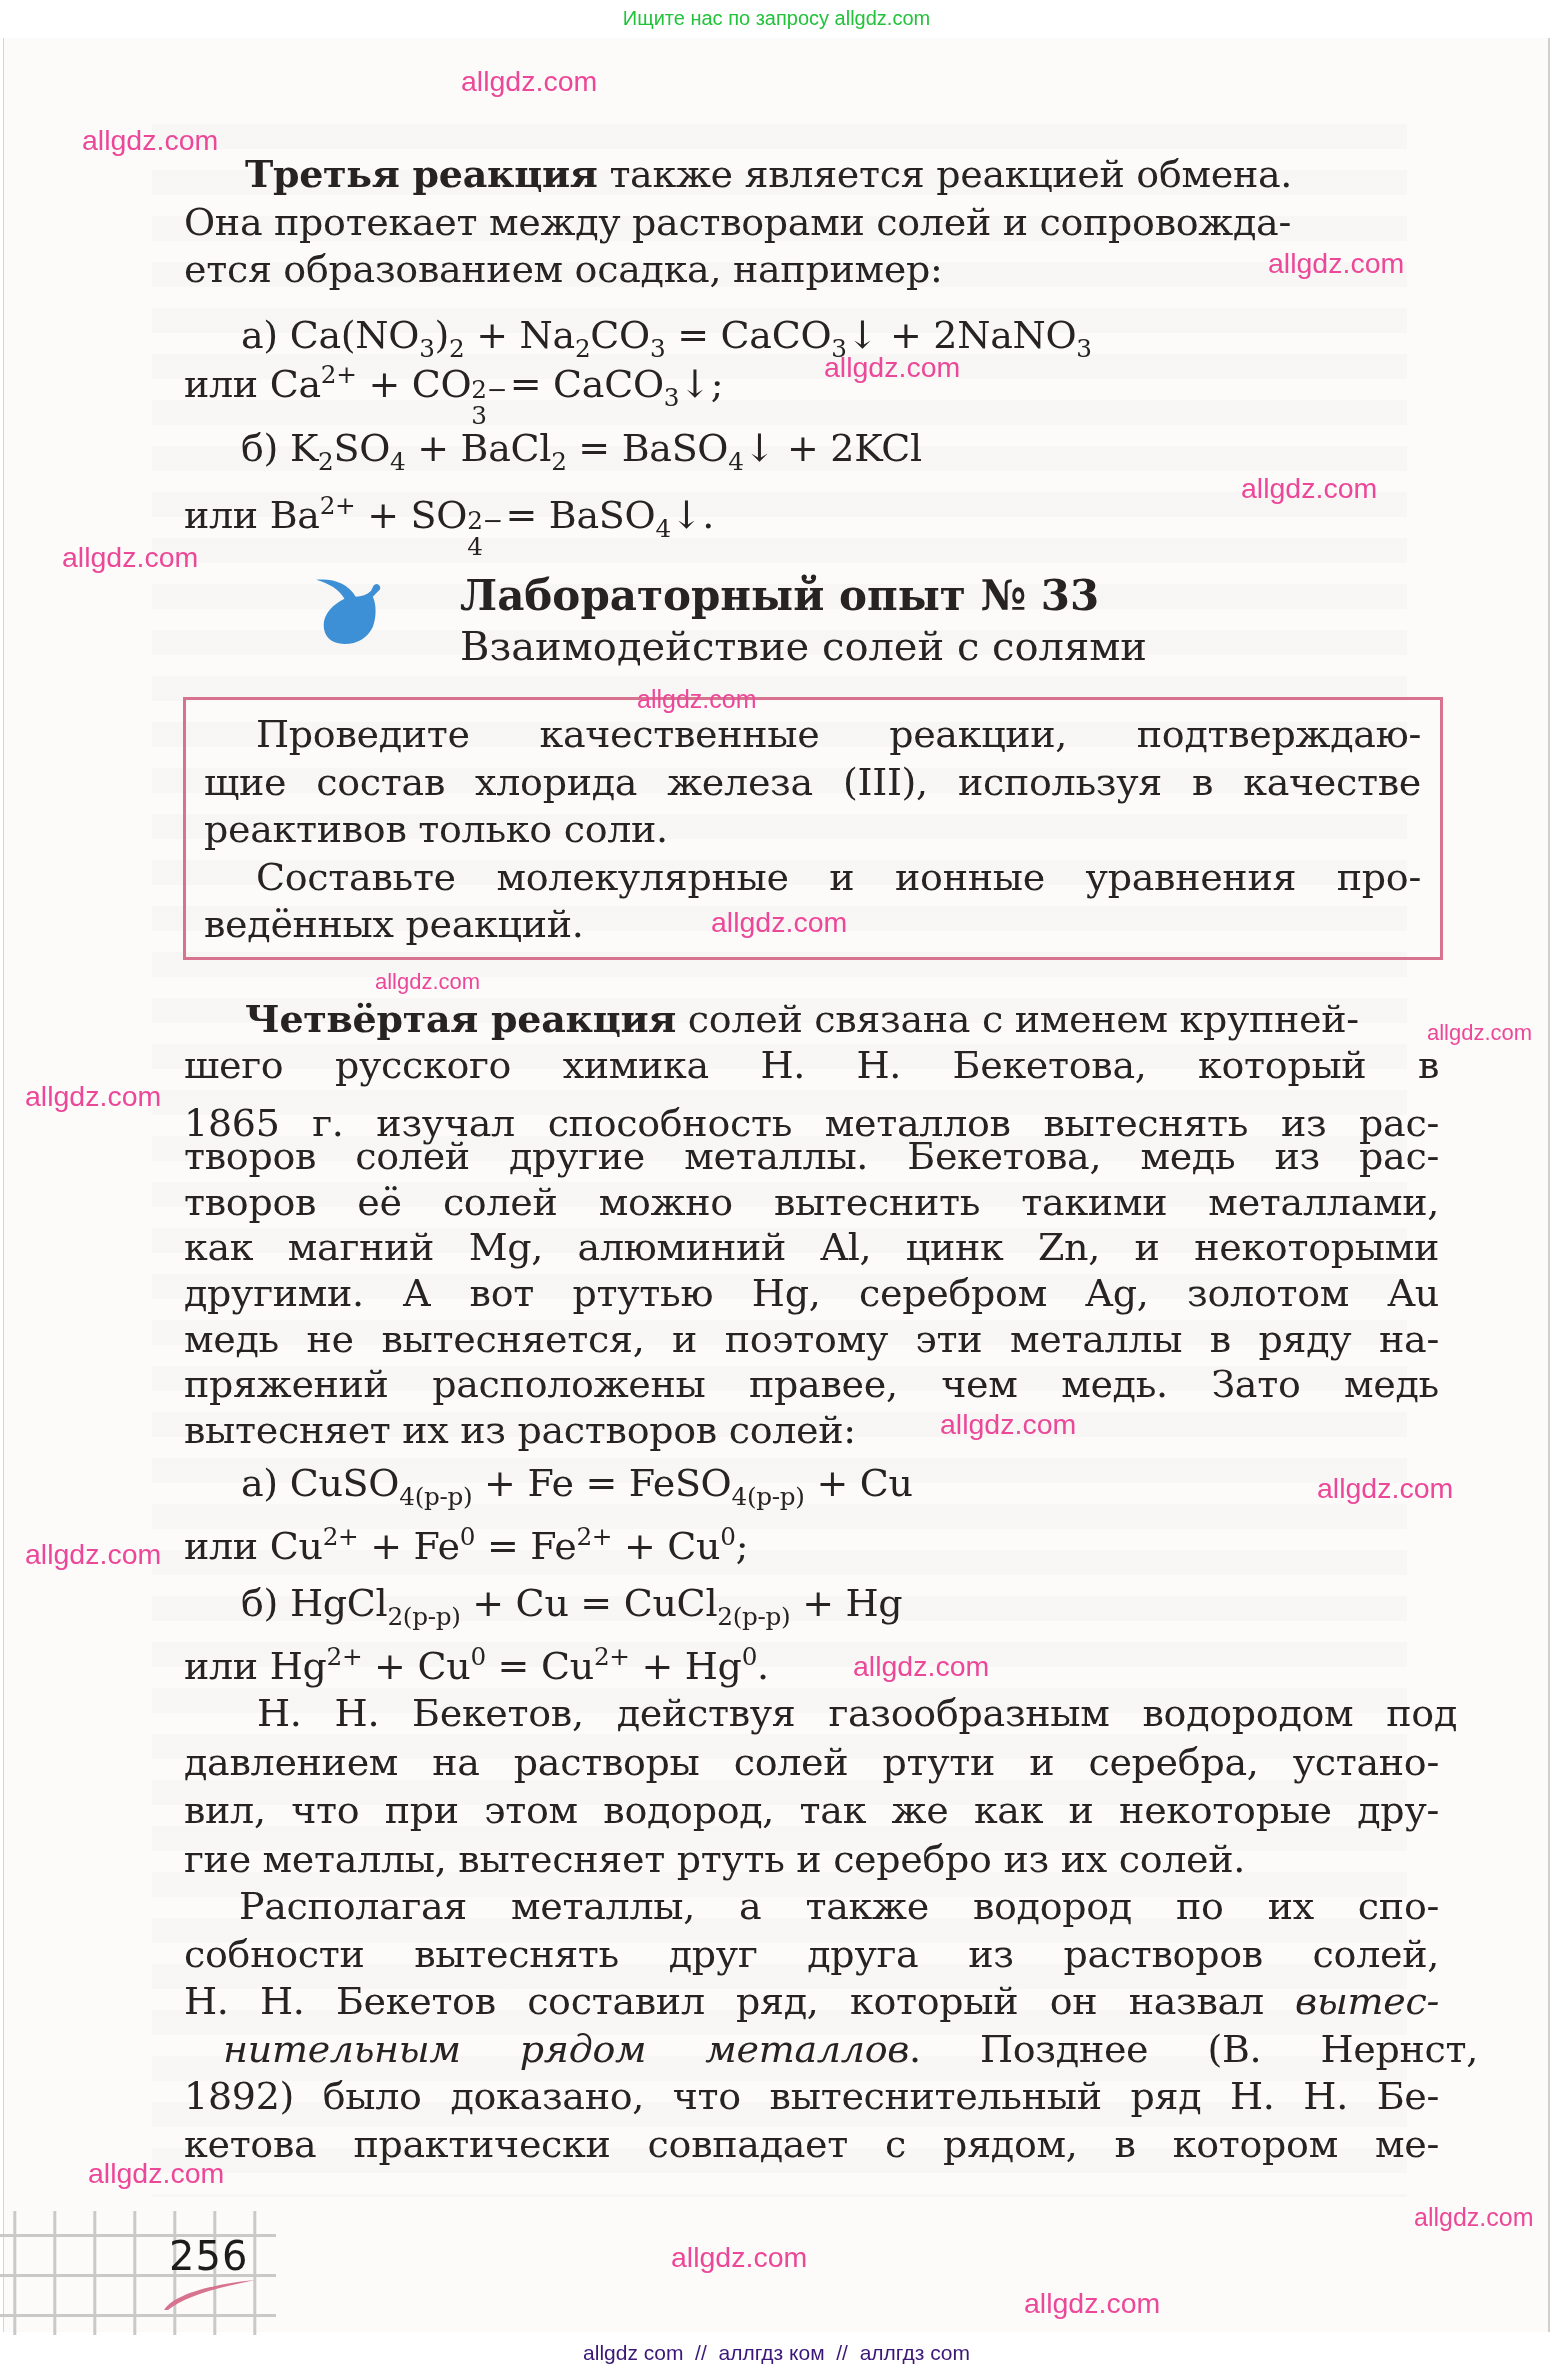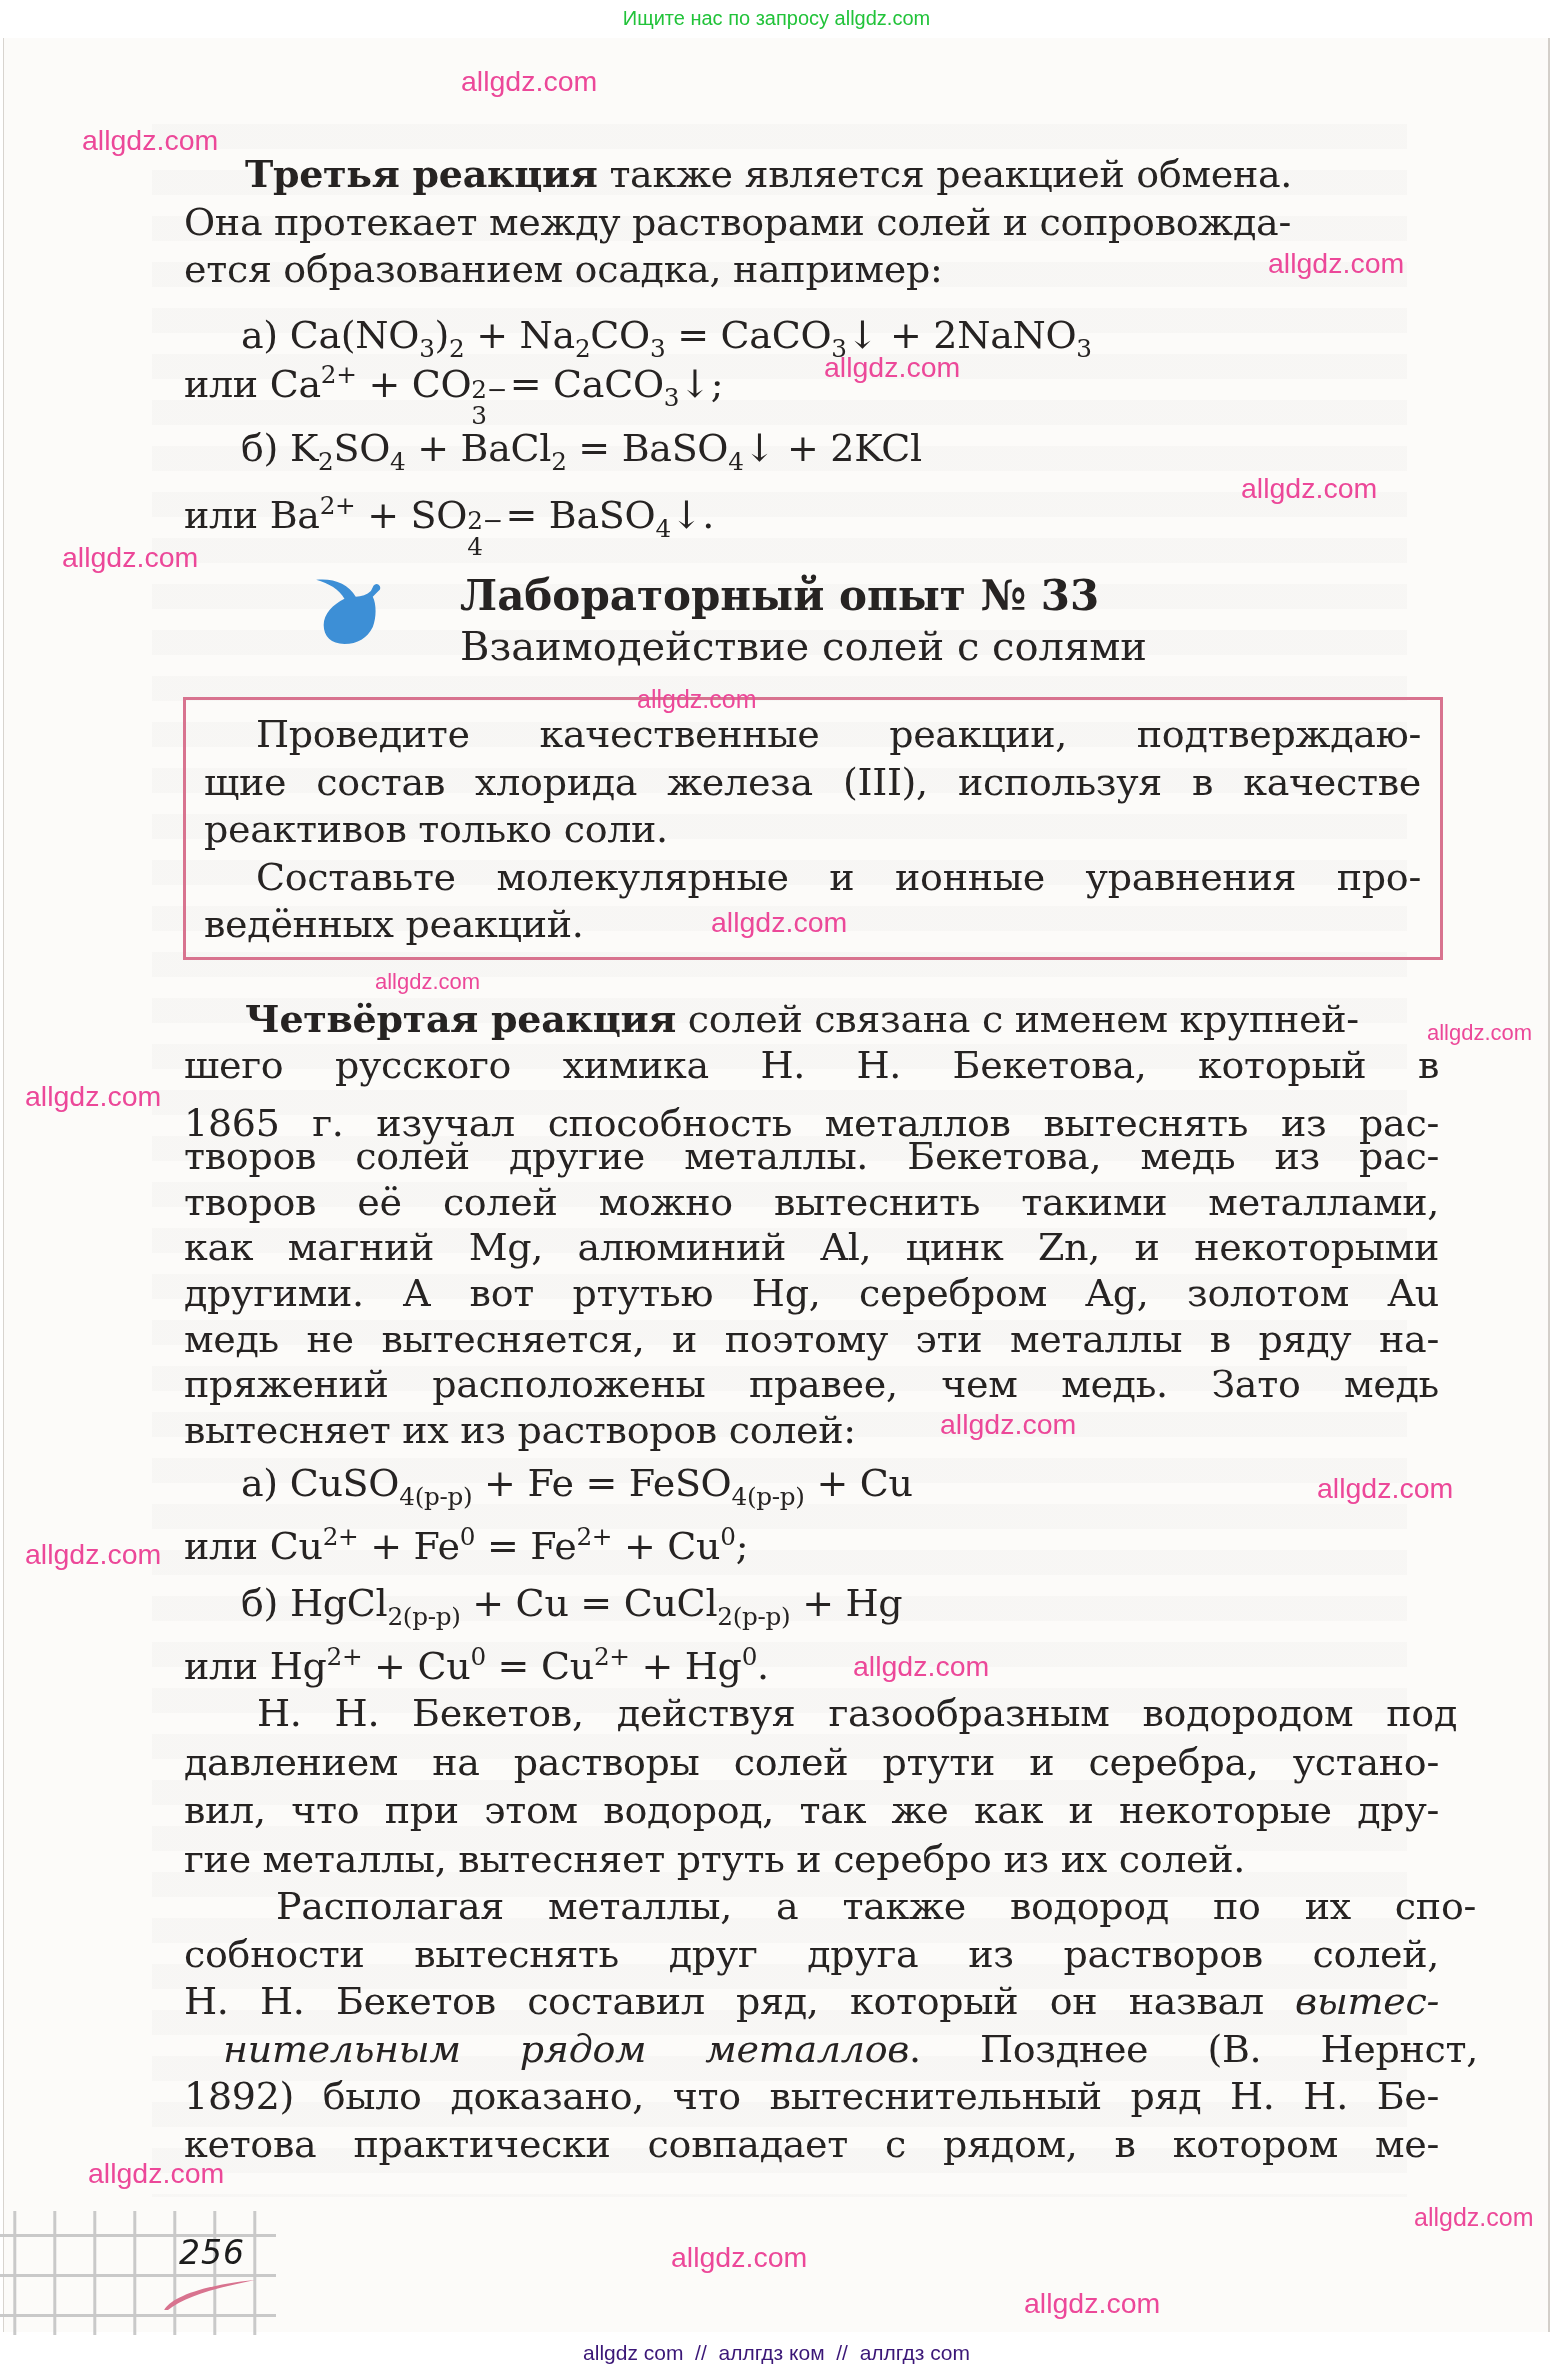--- a/index.html
+++ b/index.html
@@ -60,21 +60,21 @@
   .wm.s { font-size: 22px; }
   .grid {
     position: absolute; left: 0; top: 2211px; width: 276px; height: 124px;
     background-image:
       linear-gradient(90deg, #c9c9c9 2.9px, transparent 2.9px),
       linear-gradient(180deg, #c9c9c9 2.9px, transparent 2.9px);
     background-size: 40px 40px;
     background-position: 13.3px 23px;
   }
   .page-num {
-    position: absolute; left: 179px; top: 2233px; font-size: 33px; font-style: italic;
+    position: absolute; left: 169px; top: 2233px; font-size: 40px; 
     font-family: "DejaVu Sans", sans-serif; color: #1c1c1c; letter-spacing: 1px;
   }
   .pink-stroke { position: absolute; left: 160px; top: 2278px; width: 100px; height: 34px; }
   .footer {
     position: absolute; left: 0; top: 2338px; width: 1553px; text-align: center;
     font-family: Liberation Sans, sans-serif;
     font-size: 21px; color: #3b1777; line-height: 30px; white-space: pre;
   }
 </style>
 </head>
@@ -193,21 +193,21 @@
   <div class="line" style="top:49px;">
       <span class="just">давлением на растворы солей ртути и серебра, устано-</span>
     </div>
   <div class="line" style="top:97px;">
       <span class="just">вил, что при этом водород, так же как и некоторые дру-</span>
     </div>
   <div class="line" style="top:146px;">гие металлы, вытесняет ртуть и серебро из их солей.</div>
 </div>
 
 <div class="text" style="left:184px; top:1882px;">
-  <div class="line" style="top:0; left:55px;margin-left:37px;">
+  <div class="line" style="top:0; left:55px;">
       <span class="just" style="width:1200px;">Располагая металлы, а также водород по их спо-</span>
     </div>
   <div class="line" style="top:48px;">
       <span class="just">собности вытеснять друг друга из растворов солей,</span>
     </div>
   <div class="line" style="top:95px;">
       <span class="just"><span>Н. Н. Бекетов составил ряд, который он назвал </span><i>вытес-</i></span>
     </div>
   <div class="line" style="top:143px;margin-left:39px;">
       <span class="just"><i>нительным рядом металлов</i><span>. Позднее (В. Нернст,</span></span>

